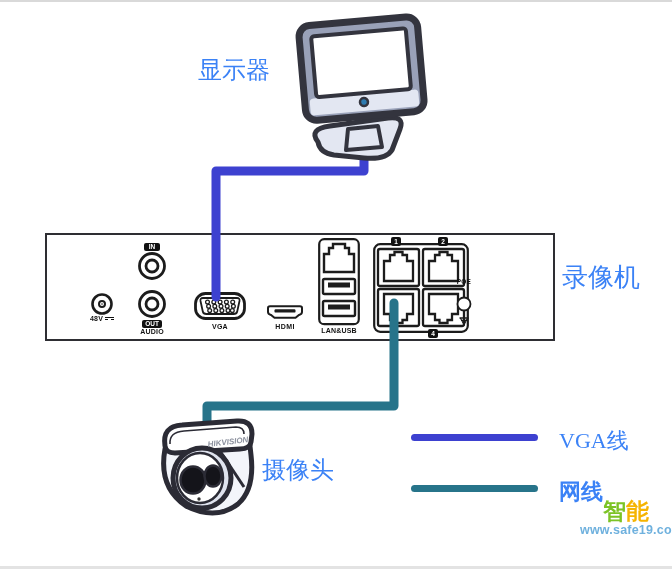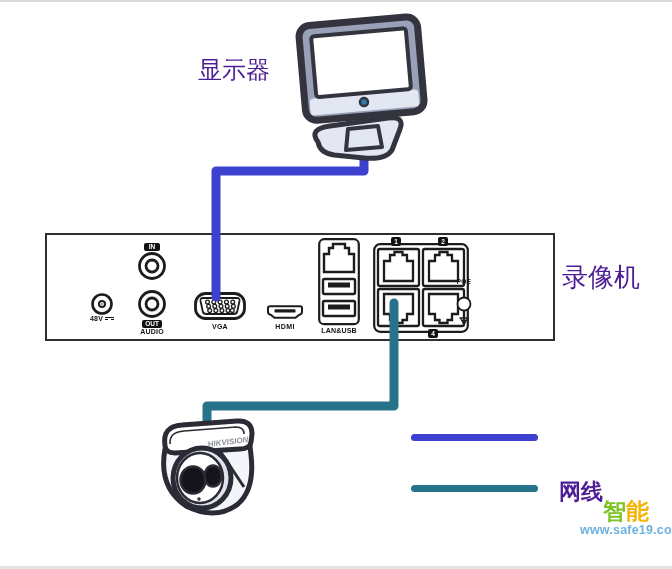--- a/index.html
+++ b/index.html
@@ -1,19 +1,19 @@
 <!DOCTYPE html>
 <html><head>
 <meta charset="utf-8">
 <style>
   html,body{margin:0;padding:0;background:#fff;}
   #canvas{position:relative;width:672px;height:569px;background:#ffffff;overflow:hidden;
           font-family:"Liberation Sans",sans-serif;}
   .edge{position:absolute;left:0;width:672px;background:#d9d9d9;}
-  .cn-label{position:absolute;font-family:"Liberation Serif",serif;color:#4c1d95;white-space:nowrap;}
+  .cn-label{position:absolute;font-family:"Liberation Serif",serif;color:#3b82f6;white-space:nowrap;}
   .abs{position:absolute;}
   
   #recorder-box{position:absolute;left:45px;top:233px;width:506px;height:104px;
                 border:2.5px solid #2e2e33;background:#fff;}
   .port-label{position:absolute;font-size:7px;font-weight:bold;color:#111;text-align:center;
               letter-spacing:.2px;white-space:nowrap;}
   .badge{position:absolute;background:#111;color:#fff;border-radius:2px;
          font-size:6.5px;font-weight:bold;line-height:9px;text-align:center;}
   .num-badge{width:10px;height:9px;}
   .dc-sym{display:inline-block;width:9px;vertical-align:1px;margin-left:2px;}
@@ -168,22 +168,24 @@
     <path d="M13,31 Q10,11 30,10 L85,6 Q100,5 100,19 L99,27 Q98,34 88,34 L23,38 Q14,38 13,31 Z" fill="#fff" stroke="#2b2b35" stroke-width="5" stroke-linejoin="round"></path>
     <path d="M18,29 Q17,17 32,16 L84,12 Q92,12 92,19" fill="none" stroke="#2b2b35" stroke-width="1.6"></path>
     <ellipse cx="50" cy="63" rx="29" ry="30" fill="#dfe3ee" stroke="#2b2b35" stroke-width="5"></ellipse>
     <ellipse cx="48" cy="63" rx="23" ry="25" fill="#ffffff" stroke="#2b2b35" stroke-width="2.5"></ellipse>
     <ellipse cx="41" cy="65" rx="12.5" ry="13.5" fill="#14141a" stroke="#2b2b35" stroke-width="2.5"></ellipse>
     <ellipse cx="61" cy="61" rx="8.5" ry="10.5" fill="#14141a" stroke="#2b2b35" stroke-width="2.5"></ellipse>
     <circle cx="47" cy="84" r="1.7" fill="#333"></circle>
     <text x="56" y="32" font-size="8" font-style="italic" font-weight="bold" fill="#8d929f" transform="rotate(-7 56 32)">HIKVISION</text>
   </svg>
 
+  <div class="cn-label" style="left:262px;top:454px;font-size:24px;">摄像头</div>
 
   <div class="legend-line" style="left: 411px; top: 434px; background: rgb(61, 65, 208);"></div>
+  <div class="cn-label" style="left:559px;top:426px;font-size:22px;">VGA线</div>
   <div class="legend-line" style="left: 411px; top: 485px; background: rgb(39, 116, 138);"></div>
   <div class="cn-label" style="left:559px;top:477px;font-size:22px;font-weight:bold;">网线</div>
 
   <div id="logo">
     <div class="lrow">
       <span style="color: rgb(124, 195, 37);">智</span><span style="color: rgb(245, 180, 2);">能</span>
     </div>
     <div id="logo-url" style="color: rgb(111, 177, 222);">www.safe19.com</div>
   </div>
 

